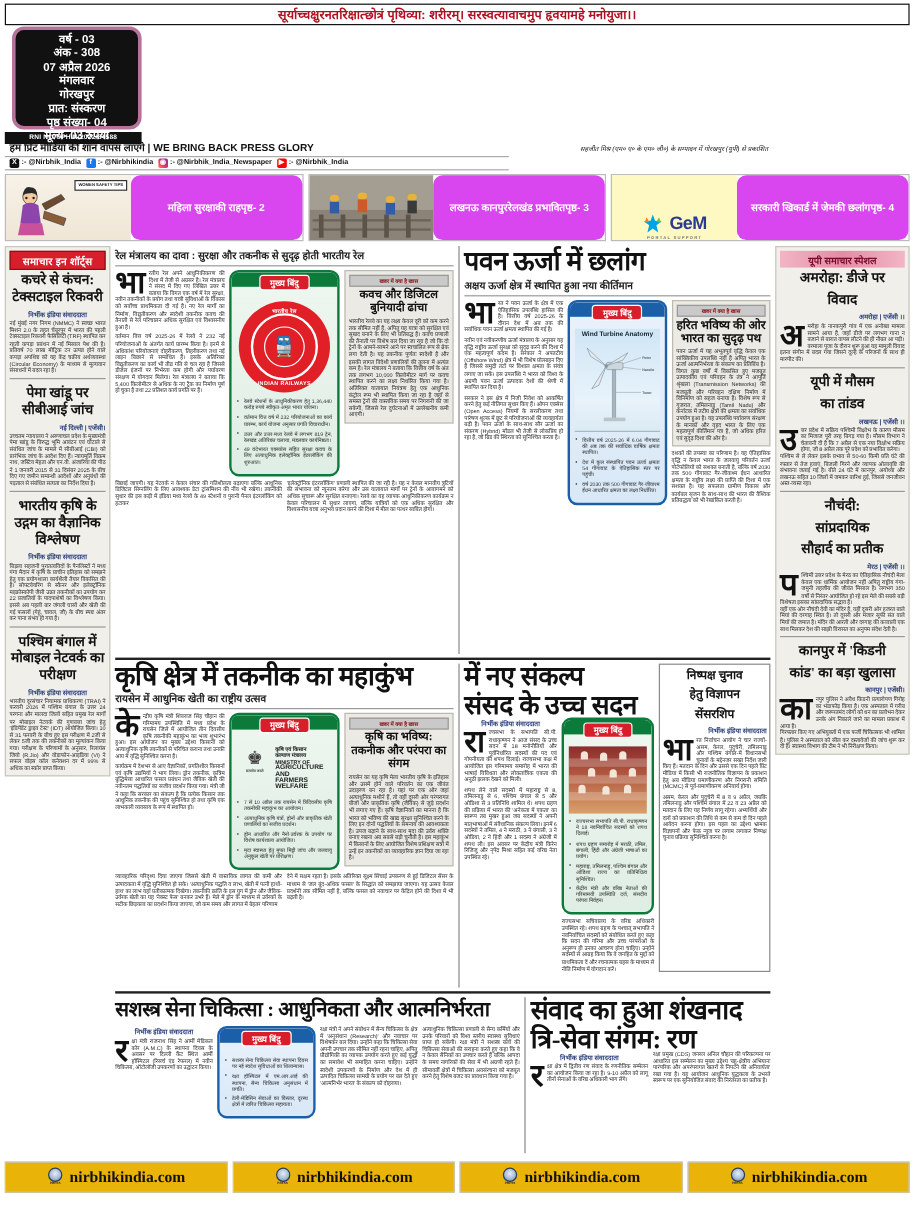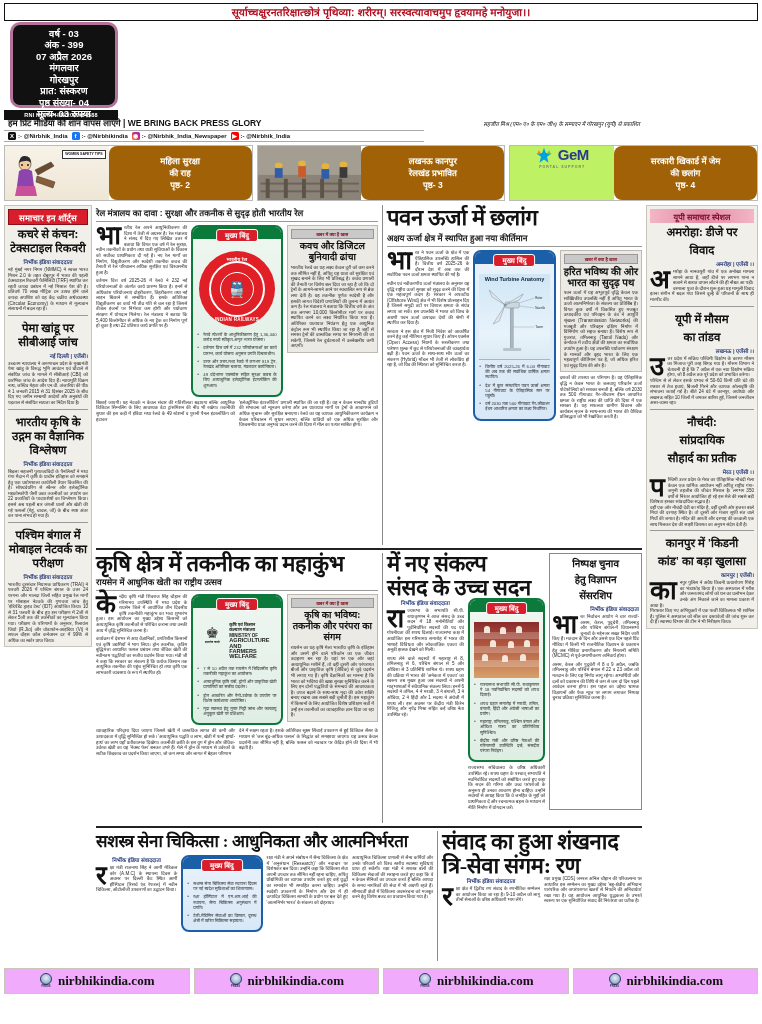--- a/index.html
+++ b/index.html
@@ -82,27 +82,27 @@
   }
   .ic-x{background:#111;} .ic-fb{background:#1877F2;border-radius:50%;}
   .ic-ig{background:linear-gradient(45deg,#F58529,#DD2A7B,#8134AF);}
   .ic-yt{background:#FF0000;border-radius:2px;}
 
   
   .teasers { display:flex; gap:4px; margin-top:3px; height: 56px; }
   .tz { flex:1; display:flex; border:1px solid #bbb; }
   .tz-img { width:42%; position:relative; overflow:hidden; }
   .tz-box {
-    flex:1; background:#a16207; border-radius:8px; color:#fff;
-    display:flex; flex-direction:column; align-items:center; justify-content:center;
+    flex:1; background:#d946ef; border-radius:8px; color:#fff;
+    display:flex; flex-direction:row; align-items:center; justify-content:center;
     font-size:8.5px; font-weight:800; line-height:12px; text-align:center; padding:2px;
   }
   .img-women { background:linear-gradient(180deg,#f7f2e8 0%,#efe6d5 100%); }
   .img-rail  { background:linear-gradient(180deg,#b9b2a6 0%,#8e857a 55%,#6e6459 100%); }
-  .img-gem   { background:#bef264; display:flex;align-items:flex-start;justify-content:center; }
+  .img-gem   { background:#fef9c3; display:flex;align-items:flex-end;justify-content:center; }
   .gem-logo { font-size:15px;font-weight:900;color:#2b3990;letter-spacing:-.5px;}
   .gem-sub{font-size:3.5px;color:#777;letter-spacing:1px;text-align:center;font-weight:700}
   .women-fig { position:absolute; left:6px; top:6px; }
   .wtag{position:absolute;right:3px;top:4px;background:#fff;border:1px solid #333;font-size:3.5px;font-weight:800;padding:1px 2px;line-height:4.5px;text-align:center;color:#111}
 
   
   .body-grid { display:flex; gap:4px; margin-top:4px; height: 760px; }
   .col-left  { width: 88px; }
   .col-mid   { flex:1; }
   .col-right { width: 112px; }
@@ -192,21 +192,21 @@
   .parl {
     height:56px;background:linear-gradient(180deg,#8a2d2d 0%,#b0573f 40%,#d9a06a 100%);
     position:relative;overflow:hidden;
   }
   .parl-row{position:absolute;left:0;right:0;height:7px;background:rgba(255,255,255,.22);}
   .parl-p{position:absolute;width:6px;height:7px;border-radius:3px 3px 0 0;background:#f2e6d8;}
 
   
   .footer { display:flex; gap:4px; margin-top:3px; height: 26px; }
   .fbox {
-    flex:1; background:#f0abfc; border:1px solid #c9c5bb;
+    flex:1; background:#eab308; border:1px solid #c9c5bb;
     display:flex; align-items:center; justify-content:center; gap:5px;
   }
   .fseal{width:14px;height:16px;text-align:center;}
   .fseal .c1{width:12px;height:12px;border-radius:50%;
     background:radial-gradient(circle at 50% 40%,#e8eef6,#9fb6d4 60%,#3f5d85);
     border:1px solid #2b3f60;margin:0 auto;}
   .fseal .c2{font-size:2.6px;font-weight:800;color:#1d2b45;}
   .fsite{font-size:13px;font-weight:900;color:#111;font-family:"Liberation Serif", serif;}
   .vline{border-left:1px solid #888;}
   .boxborder{border:1px solid #8a8a8a;padding:2px;}
@@ -219,21 +219,21 @@
 <div class="page">
 
   <div class="sanskrit-bar">
     <span>सूर्याच्चक्षुरनतरिक्षात्छोत्रं पृथिव्या: शरीरम्। सरस्वत्यावाचमुप हृवयामहे मनोयुजा।।</span>
   </div>
 
   <div class="masthead">
     <div>
       <div class="date-box">
         <div>वर्ष - 03</div>
-        <div>अंक - 399</div>
+        <div>अंक - 308</div>
         <div>07 अप्रैल 2026</div>
         <div>मंगलवार</div>
         <div>गोरखपुर</div>
         <div>प्रात: संस्करण</div>
         <div>पृष्ठ संख्या- 04</div>
         <div>मूल्य- 03 रुपया</div>
       </div>
       <div class="rni">RNI NO-UPHIN/2022/84588</div>
     </div>
   </div>

